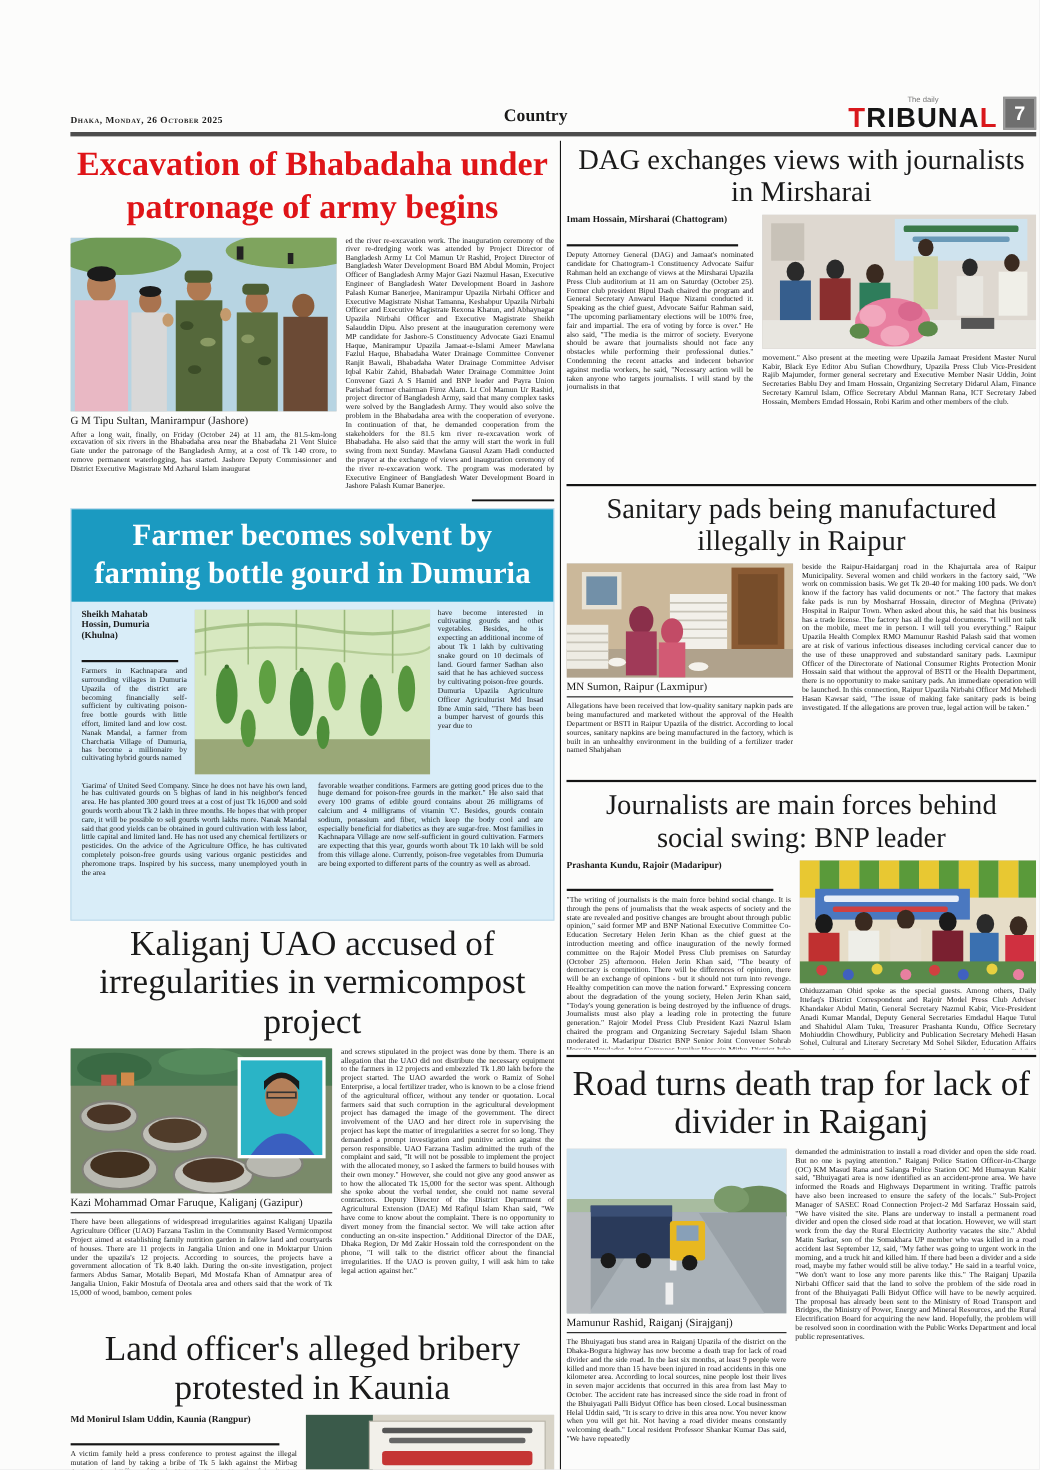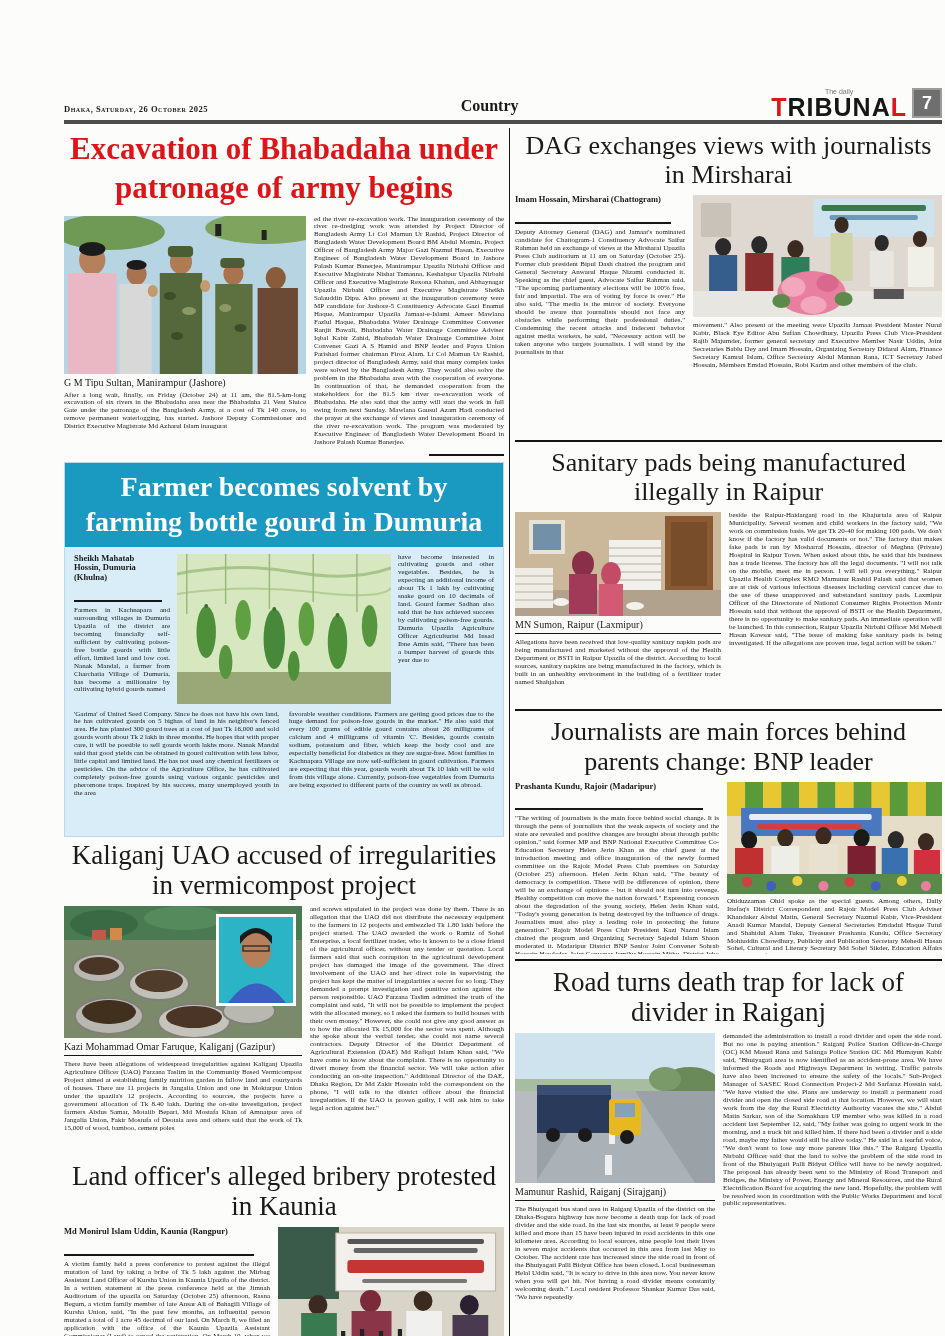--- a/index.html
+++ b/index.html
@@ -20,21 +20,21 @@
            display:flex;align-items:center;justify-content:center;}
   .mast-rule{height:4px;background:#4d4d4d;margin-top:2px;}
   
   .columns{display:flex;margin-top:4px;}
   .col-left{width:440px;}
   .v-divider{width:1px;background:#161616;margin:0 5px;}
   .col-right{flex:1;}
   
   .hl{font-weight:400;text-align:center;line-height:1.12;margin:3px 4px 6px;}
   .hl-red{font-weight:bold;color:#df1418;font-size:31px;line-height:1.25;margin:2px 0 8px;text-align:center;}
-  .hl-26{font-size:26px;} .hl-27{font-size:27px;}
+  .hl-26{font-size:26px;} .hl-27{font-size:32px;}
   
   .bt{font-size:7px;line-height:1.14;text-align:justify;margin:0;}
   .byline{font-size:8.5px;font-weight:bold;line-height:1.15;border-bottom:2px solid #161616;
           padding-bottom:17px;margin:0 0 5px 0;width:92%;}
   .caption{font-size:10px;font-weight:normal;margin:3px 0 4px;}
   .caption.ruled{border-bottom:1.5px solid #161616;padding-bottom:3px;margin-bottom:5px;}
   .row{display:flex;gap:8px;overflow:hidden;}
   .photo{background:#ccc;width:100%;}
   .photo svg{display:block;width:100%;height:100%;}
   .h-rule{height:2px;background:#141414;margin:5px 0 6px;}
@@ -64,21 +64,21 @@
   
   .road-row{height:334px;} .road-left{width:200px;flex:none;} .road-photo{height:150px;}
 </style>
 </head>
 <body>
 
 <div class="page">
   <div class="inner">
 
     <header class="masthead">
-      <div class="dateline">Dhaka, Saturday, 26 October 2025</div>
+      <div class="dateline">Dhaka, Monday, 26 October 2025</div>
       <div class="section-title">Country</div>
       <div class="brand-wrap">
         <div class="brand-col">
           <div class="brand-top">The daily</div>
           <div class="brand"><span class="t">T</span><span class="mid">RIBUNA</span><span class="l">L</span></div>
         </div>
         <div class="pagenum">7</div>
       </div>
     </header>
     <div class="mast-rule"></div>
@@ -325,21 +325,21 @@
               <div class="caption ruled">MN Sumon, Raipur (Laxmipur)</div>
               <p class="bt">Allegations have been received that low-quality sanitary napkin pads are being manufactured and marketed without the approval of the Health Department or BSTI in Raipur Upazila of the district. According to local sources, sanitary napkins are being manufactured in the factory, which is built in an unhealthy environment in the building of a fertilizer trader named Shahjahan</p>
             </div>
             <p class="bt" style="flex:1;">beside the Raipur-Haidarganj road in the Khajurtala area of Raipur Municipality. Several women and child workers in the factory said, "We work on commission basis. We get Tk 20-40 for making 100 pads. We don't know if the factory has valid documents or not." The factory that makes fake pads is run by Mosharraf Hossain, director of Meghna (Private) Hospital in Raipur Town. When asked about this, he said that his business has a trade license. The factory has all the legal documents. "I will not talk on the mobile, meet me in person. I will tell you everything." Raipur Upazila Health Complex RMO Mamunur Rashid Palash said that women are at risk of various infectious diseases including cervical cancer due to the use of these unapproved and substandard sanitary pads. Laxmipur Officer of the Directorate of National Consumer Rights Protection Monir Hossain said that without the approval of BSTI or the Health Department, there is no opportunity to make sanitary pads. An immediate operation will be launched. In this connection, Raipur Upazila Nirbahi Officer Md Mehedi Hasan Kawsar said, "The issue of making fake sanitary pads is being investigated. If the allegations are proven true, legal action will be taken."</p>
           </div>
         </article>
 
         <div class="h-rule"></div>
 
         <article>
-          <h2 class="hl hl-26">Journalists are main forces behind parents change: BNP leader</h2>
+          <h2 class="hl hl-26">Journalists are main forces behind social swing: BNP leader</h2>
           <div class="row jrn-row">
             <div class="jrn-left">
               <div class="byline">Prashanta Kundu, Rajoir (Madaripur)</div>
               <p class="bt">"The writing of journalists is the main force behind social change. It is through the pens of journalists that the weak aspects of society and the state are revealed and positive changes are brought about through public opinion," said former MP and BNP National Executive Committee Co-Education Secretary Helen Jerin Khan as the chief guest at the introduction meeting and office inauguration of the newly formed committee on the Rajoir Model Press Club premises on Saturday (October 25) afternoon. Helen Jerin Khan said, "The beauty of democracy is competition. There will be differences of opinion, there will be an exchange of opinions - but it should not turn into revenge. Healthy competition can move the nation forward." Expressing concern about the degradation of the young society, Helen Jerin Khan said, "Today's young generation is being destroyed by the influence of drugs. Journalists must also play a leading role in protecting the future generation." Rajoir Model Press Club President Kazi Nazrul Islam chaired the program and Organizing Secretary Sajedul Islam Shaon moderated it. Madaripur District BNP Senior Joint Convener Sohrab Hossain Howlader, Joint Convener Jamilur Hossain Mithu, District Jubo Dal former general secretary Hossain Dulal and District Krishak Dal Member Secretary</p>
             </div>
             <div style="flex:1;">
               <div class="photo jrn-photo">
                 <svg viewBox="0 0 214 112" preserveAspectRatio="none">
                   <rect width="214" height="112" fill="#e6ddc8"></rect>
                   <g>

